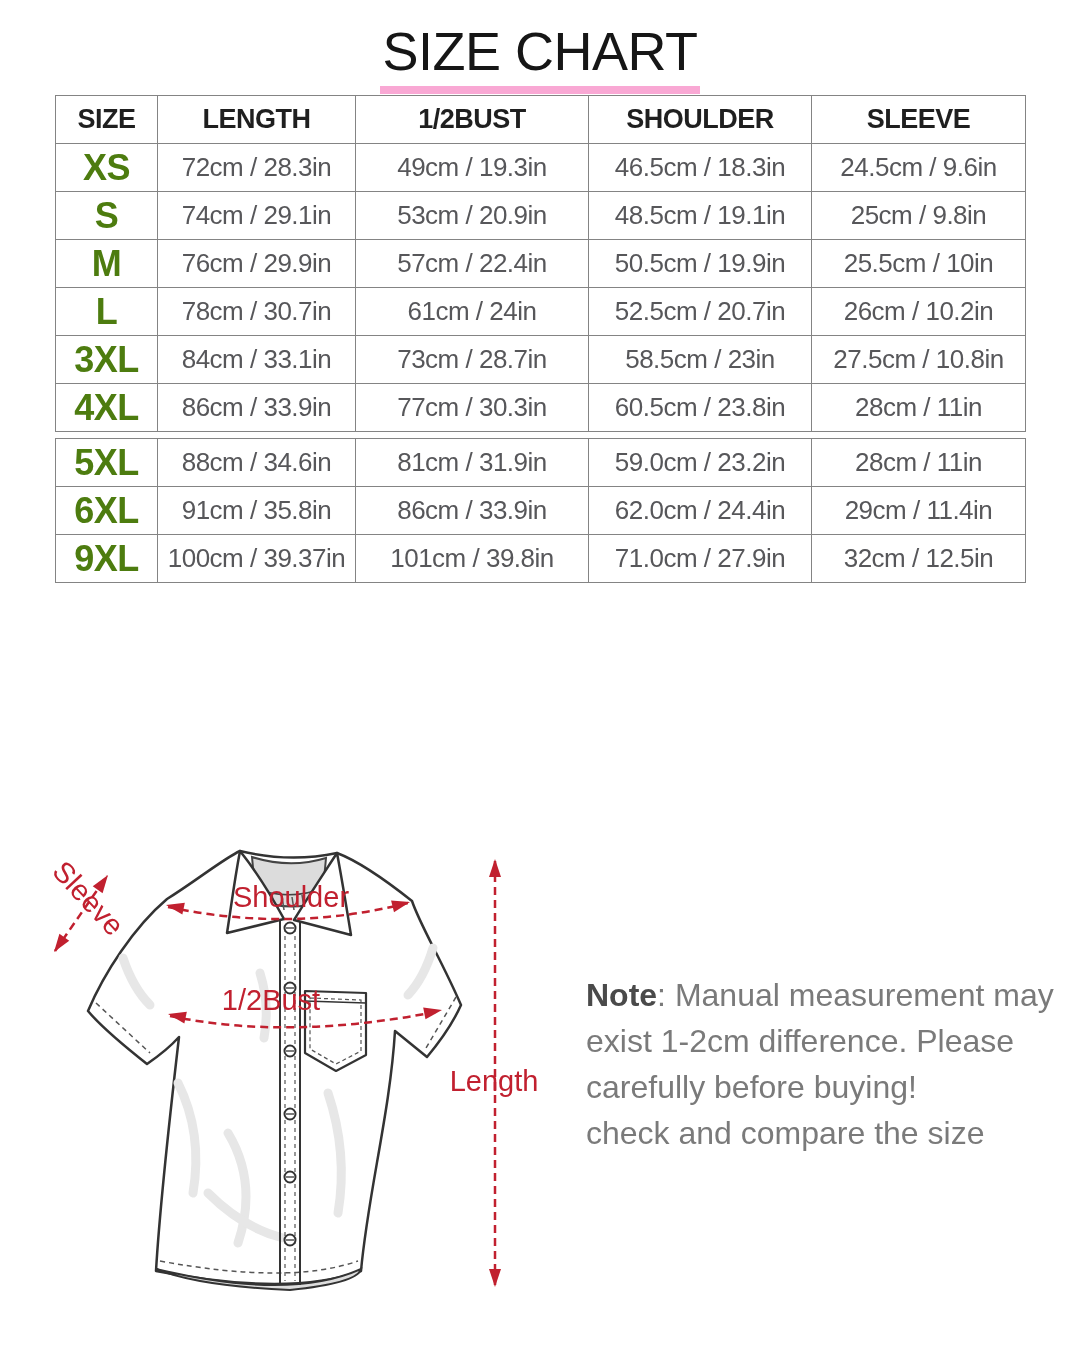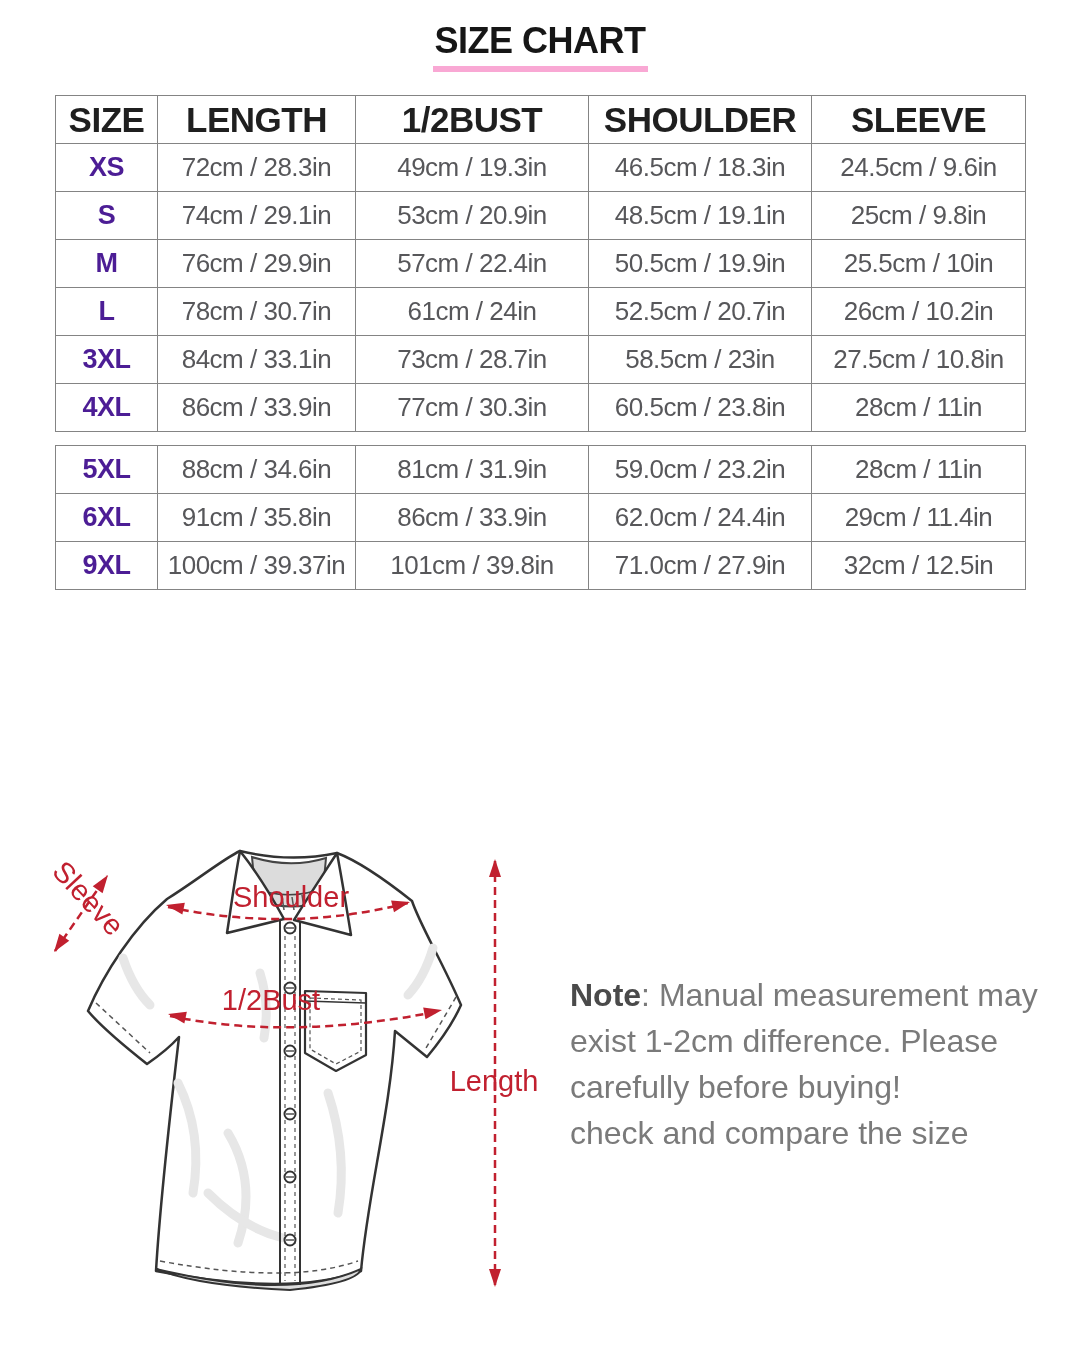--- a/index.html
+++ b/index.html
@@ -9,48 +9,48 @@
     font-family:"Liberation Sans",sans-serif;
     position:relative;
     overflow:hidden;
   }
   .page-title{
     position:absolute;top:20px;left:0;width:1080px;
     text-align:center;margin:0;
   }
   .page-title span{
     display:inline-block;
-    font-size:36px;font-weight:bold;color:#161616;
+    font-size:54px;font-weight:normal;color:#161616;
     letter-spacing:-0.5px;
-    border-bottom:6px solid #f9a8d4;
+    border-bottom:8px solid #f9a8d4;
     padding:0 2px 4px 2px;
   }
   .tables{
     position:absolute;left:55px;top:95px;width:970px;
   }
   table{
     border-collapse:collapse;table-layout:fixed;width:970px;
     background:#fff;
   }
-  table.lower{margin-top:13px;border-radius:17px;}
+  table.lower{margin-top:6px;border-radius:17px;}
   th,td{
     border:1px solid #848484;
     height:47px;padding:0;
     text-align:center;vertical-align:middle;
     font-size:26px;color:#57575a;letter-spacing:-0.5px;
     white-space:nowrap;overflow:hidden;
   }
-  th{font-size:35px;font-weight:bold;color:#1f1f1f;}
-  td.size-cell{font-size:27px;font-weight:bold;color:#4c1d95;}
+  th{font-size:27px;font-weight:bold;color:#1f1f1f;}
+  td.size-cell{font-size:36px;font-weight:bold;color:#4d7c0f;}
   .diagram-section{
     position:absolute;left:0;top:830px;width:1080px;height:539px;
   }
   .shirt-svg{position:absolute;left:28px;top:3px;}
   .note{
-    position:absolute;left:570px;top:142px;width:492px;
+    position:absolute;left:586px;top:142px;width:492px;
     margin:0;
     font-size:32px;line-height:46px;color:#7a7a7a;
   }
   .note .note-label{font-weight:bold;color:#4a4a4a;}
   .note-line{display:block;}
 </style>
 </head>
 <body>
 
 <h1 class="page-title">

